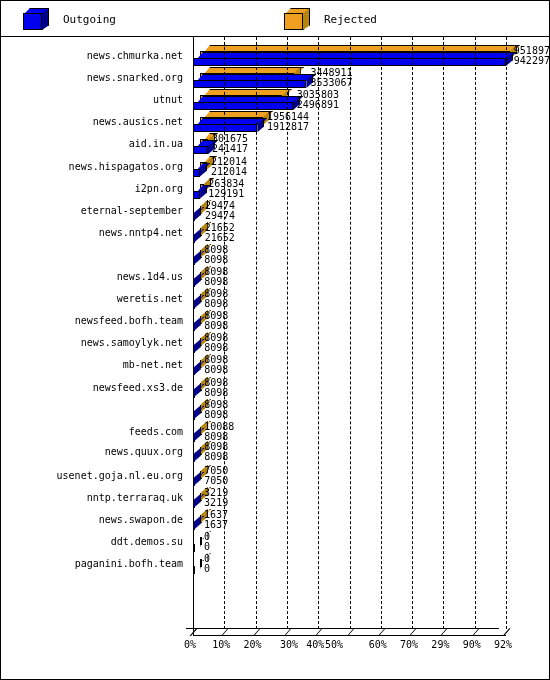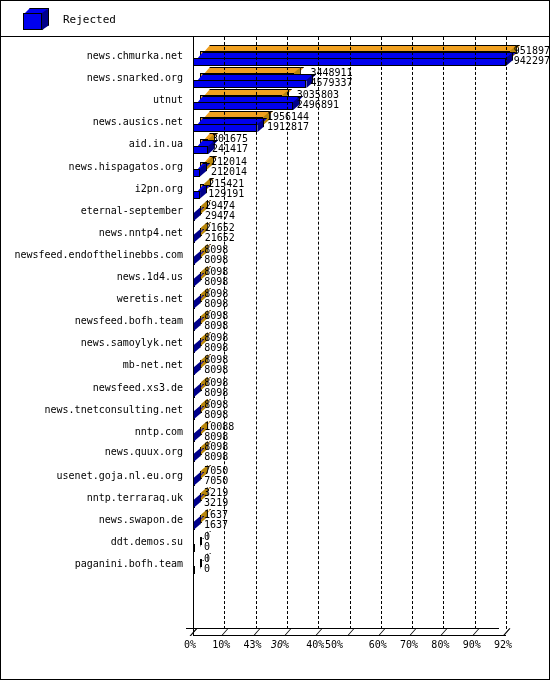--- a/index.html
+++ b/index.html
@@ -210,20 +210,28 @@
 
 <div id="page">
 
   <div id="legend">
     <div class="legend-entry accepted">
       <span class="cube">
         <span class="top" style="background: rgb(0, 0, 238);"></span>
         <span class="side" style="background: rgb(0, 0, 139);"></span>
         <span class="face" style="background: rgb(0, 0, 238);"></span>
       </span>
+      <span class="legend-label">Outgoing</span>
+    </div>
+    <div class="legend-entry rejected">
+      <span class="cube">
+        <span class="top" style="background: rgb(240, 160, 32);"></span>
+        <span class="side" style="background: rgb(184, 134, 11);"></span>
+        <span class="face" style="background: rgb(240, 160, 32);"></span>
+      </span>
       <span class="legend-label">Rejected</span>
     </div>
   </div>
 
   <div id="plot">
     <div id="rows">
         <div class="row" style="top: 8px;">
           <div class="cat-label">news.chmurka.net</div>
           <div class="bars">
             <div class="bar" style="left: 199px; top: 0px; width: 309.843px;">
@@ -248,21 +256,21 @@
               <div class="front" style="background: rgb(240, 160, 32);"></div>
               <div class="cap" style="left: 93.7118px; background: rgb(184, 134, 11); clip-path: polygon(0px 6px, 100% 0px, 100% 8px, 0px 14px); border-right: 1px solid rgb(0, 0, 0);"></div>
             </div>
             <div class="bar" style="left: 192px; top: 7px; width: 113.406px;">
               <div class="topf" style="background: rgb(0, 0, 238); border-top: 1px solid rgb(0, 0, 0); transform: translateX(7px) skewX(-41deg);"></div>
               <div class="front" style="background: rgb(0, 0, 238);"></div>
               <div class="cap" style="left: 113.406px; background: rgb(0, 0, 139); clip-path: polygon(0px 6px, 100% 0px, 100% 8px, 0px 14px); border-right: 1px solid rgb(0, 0, 0);"></div>
             </div>
           </div>
           <div class="val-label" style="left: 309.406px; top: 1px;">3448911</div>
-          <div class="val-label" style="left: 309.406px; top: 11px;">4579337</div>
+          <div class="val-label" style="left: 309.406px; top: 11px;">3533067</div>
         </div>
         <div class="row" style="top: 52.2px;">
           <div class="cat-label">utnut</div>
           <div class="bars">
             <div class="bar" style="left: 199px; top: 0px; width: 82.102px;">
               <div class="topf" style="background: rgb(240, 160, 32); border-top: 1px solid rgb(0, 0, 0); transform: translateX(7px) skewX(-41deg);"></div>
               <div class="front" style="background: rgb(240, 160, 32);"></div>
               <div class="cap" style="left: 82.102px; background: rgb(184, 134, 11); clip-path: polygon(0px 6px, 100% 0px, 100% 8px, 0px 14px); border-right: 1px solid rgb(0, 0, 0);"></div>
             </div>
             <div class="bar" style="left: 192px; top: 7px; width: 99.8224px;">
@@ -332,21 +340,21 @@
               <div class="topf" style="background: rgb(240, 160, 32); border-top: 1px solid rgb(0, 0, 0); transform: translateX(7px) skewX(-41deg);"></div>
               <div class="front" style="background: rgb(240, 160, 32);"></div>
               <div class="cap" style="left: 4.24802px; background: rgb(184, 134, 11); clip-path: polygon(0px 6px, 100% 0px, 100% 8px, 0px 14px); border-right: 1px solid rgb(0, 0, 0);"></div>
             </div>
             <div class="bar" style="left: 192px; top: 7px; width: 7.08341px;">
               <div class="topf" style="background: rgb(0, 0, 238); border-top: 1px solid rgb(0, 0, 0); transform: translateX(7px) skewX(-41deg);"></div>
               <div class="front" style="background: rgb(0, 0, 238);"></div>
               <div class="cap" style="left: 7.08341px; background: rgb(0, 0, 139); clip-path: polygon(0px 6px, 100% 0px, 100% 8px, 0px 14px); border-right: 1px solid rgb(0, 0, 0);"></div>
             </div>
           </div>
-          <div class="val-label" style="left: 207.248px; top: 1px;">215421</div>
+          <div class="val-label" style="left: 207.248px; top: 1px;">263834</div>
           <div class="val-label" style="left: 207.248px; top: 11px;">129191</div>
         </div>
         <div class="row" style="top: 162.7px;">
           <div class="cat-label">eternal-september</div>
           <div class="bars">
             <div class="bar" style="left: 199px; top: 0px; width: 0.969155px;">
               <div class="topf" style="background: rgb(240, 160, 32); border-top: 1px solid rgb(0, 0, 0); transform: translateX(7px) skewX(-41deg);"></div>
               <div class="front" style="background: rgb(240, 160, 32);"></div>
               <div class="cap" style="left: 0.969155px; background: rgb(184, 134, 11); clip-path: polygon(0px 6px, 100% 0px, 100% 8px, 0px 14px); border-right: 1px solid rgb(0, 0, 0);"></div>
             </div>
@@ -370,21 +378,20 @@
             <div class="bar" style="left: 192px; top: 7px; width: 0.711955px;">
               <div class="topf" style="background: rgb(0, 0, 238); border-top: 1px solid rgb(0, 0, 0); transform: translateX(7px) skewX(-41deg);"></div>
               <div class="front" style="background: rgb(0, 0, 238);"></div>
               <div class="cap" style="left: 0.711955px; background: rgb(0, 0, 139); clip-path: polygon(0px 6px, 100% 0px, 100% 8px, 0px 14px); border-right: 1px solid rgb(0, 0, 0);"></div>
             </div>
           </div>
           <div class="val-label" style="left: 203.712px; top: 1px;">21652</div>
           <div class="val-label" style="left: 203.712px; top: 11px;">21652</div>
         </div>
         <div class="row" style="top: 206.9px;">
-          <div class="cat-label">newsfeed.endofthelinebbs.com</div>
           <div class="bars">
             <div class="bar" style="left: 199px; top: 0px; width: 0.5px;">
               <div class="topf" style="background: rgb(240, 160, 32); border-top: 1px solid rgb(0, 0, 0); transform: translateX(7px) skewX(-41deg);"></div>
               <div class="front" style="background: rgb(240, 160, 32);"></div>
               <div class="cap" style="left: 0.5px; background: rgb(184, 134, 11); clip-path: polygon(0px 6px, 100% 0px, 100% 8px, 0px 14px); border-right: 1px solid rgb(0, 0, 0);"></div>
             </div>
             <div class="bar" style="left: 192px; top: 7px; width: 0.5px;">
               <div class="topf" style="background: rgb(0, 0, 238); border-top: 1px solid rgb(0, 0, 0); transform: translateX(7px) skewX(-41deg);"></div>
               <div class="front" style="background: rgb(0, 0, 238);"></div>
               <div class="cap" style="left: 0.5px; background: rgb(0, 0, 139); clip-path: polygon(0px 6px, 100% 0px, 100% 8px, 0px 14px); border-right: 1px solid rgb(0, 0, 0);"></div>
@@ -489,38 +496,37 @@
             <div class="bar" style="left: 192px; top: 7px; width: 0.5px;">
               <div class="topf" style="background: rgb(0, 0, 238); border-top: 1px solid rgb(0, 0, 0); transform: translateX(7px) skewX(-41deg);"></div>
               <div class="front" style="background: rgb(0, 0, 238);"></div>
               <div class="cap" style="left: 0.5px; background: rgb(0, 0, 139); clip-path: polygon(0px 6px, 100% 0px, 100% 8px, 0px 14px); border-right: 1px solid rgb(0, 0, 0);"></div>
             </div>
           </div>
           <div class="val-label" style="left: 203.266px; top: 1px;">8098</div>
           <div class="val-label" style="left: 203.266px; top: 11px;">8098</div>
         </div>
         <div class="row" style="top: 361.6px;">
-          <div class="cat-label">news.tnetconsulting.net</div>
           <div class="bars">
             <div class="bar" style="left: 199px; top: 0px; width: 0.5px;">
               <div class="topf" style="background: rgb(240, 160, 32); border-top: 1px solid rgb(0, 0, 0); transform: translateX(7px) skewX(-41deg);"></div>
               <div class="front" style="background: rgb(240, 160, 32);"></div>
               <div class="cap" style="left: 0.5px; background: rgb(184, 134, 11); clip-path: polygon(0px 6px, 100% 0px, 100% 8px, 0px 14px); border-right: 1px solid rgb(0, 0, 0);"></div>
             </div>
             <div class="bar" style="left: 192px; top: 7px; width: 0.5px;">
               <div class="topf" style="background: rgb(0, 0, 238); border-top: 1px solid rgb(0, 0, 0); transform: translateX(7px) skewX(-41deg);"></div>
               <div class="front" style="background: rgb(0, 0, 238);"></div>
               <div class="cap" style="left: 0.5px; background: rgb(0, 0, 139); clip-path: polygon(0px 6px, 100% 0px, 100% 8px, 0px 14px); border-right: 1px solid rgb(0, 0, 0);"></div>
             </div>
           </div>
           <div class="val-label" style="left: 203.266px; top: 1px;">8098</div>
           <div class="val-label" style="left: 203.266px; top: 11px;">8098</div>
         </div>
         <div class="row" style="top: 383.7px;">
-          <div class="cat-label">nntp.com</div>
+          <div class="cat-label">feeds.com</div>
           <div class="bars">
             <div class="bar" style="left: 199px; top: 0px; width: 0.5px;">
               <div class="topf" style="background: rgb(240, 160, 32); border-top: 1px solid rgb(0, 0, 0); transform: translateX(7px) skewX(-41deg);"></div>
               <div class="front" style="background: rgb(240, 160, 32);"></div>
               <div class="cap" style="left: 0.5px; background: rgb(184, 134, 11); clip-path: polygon(0px 6px, 100% 0px, 100% 8px, 0px 14px); border-right: 1px solid rgb(0, 0, 0);"></div>
             </div>
             <div class="bar" style="left: 192px; top: 7px; width: 0.5px;">
               <div class="topf" style="background: rgb(0, 0, 238); border-top: 1px solid rgb(0, 0, 0); transform: translateX(7px) skewX(-41deg);"></div>
               <div class="front" style="background: rgb(0, 0, 238);"></div>
               <div class="cap" style="left: 0.5px; background: rgb(0, 0, 139); clip-path: polygon(0px 6px, 100% 0px, 100% 8px, 0px 14px); border-right: 1px solid rgb(0, 0, 0);"></div>
@@ -646,33 +652,33 @@
         <div class="axis-v"></div>
         <div class="axis-h-back"></div>
         <div class="axis-h"></div>
         <div class="axis-connector" style="left: 192px; top: 591px;"></div>
         <div class="axis-connector" style="left: 505px; top: 591px;"></div>
         <div class="tick" style="left: 192px;"></div>
         <div class="tick-label" style="left: 189px;">0%</div>
         <div class="tick" style="left: 223.3px;"></div>
         <div class="tick-label" style="left: 220.3px;">10%</div>
         <div class="tick" style="left: 254.6px;"></div>
-        <div class="tick-label" style="left: 251.6px;">43%</div>
+        <div class="tick-label" style="left: 251.6px;">20%</div>
         <div class="tick" style="left: 285.9px;"></div>
-        <div class="tick-label" style="left: 279px; font-style: italic;">30%</div>
+        <div class="tick-label" style="left: 288px;">30%</div>
         <div class="tick" style="left: 317.2px;"></div>
         <div class="tick-label" style="left: 314.2px;">40%</div>
         <div class="tick" style="left: 348.5px;"></div>
         <div class="tick-label" style="left: 333px;">50%</div>
         <div class="tick" style="left: 379.8px;"></div>
         <div class="tick-label" style="left: 376.8px;">60%</div>
         <div class="tick" style="left: 411.1px;"></div>
         <div class="tick-label" style="left: 408.1px;">70%</div>
         <div class="tick" style="left: 442.4px;"></div>
-        <div class="tick-label" style="left: 439.4px;">80%</div>
+        <div class="tick-label" style="left: 439.4px;">29%</div>
         <div class="tick" style="left: 473.7px;"></div>
         <div class="tick-label" style="left: 470.7px;">90%</div>
         <div class="tick" style="left: 505px;"></div>
         <div class="tick-label" style="left: 502px;">92%</div>
       </div>
   </div>
 
 </div>
 
 </body></html>

